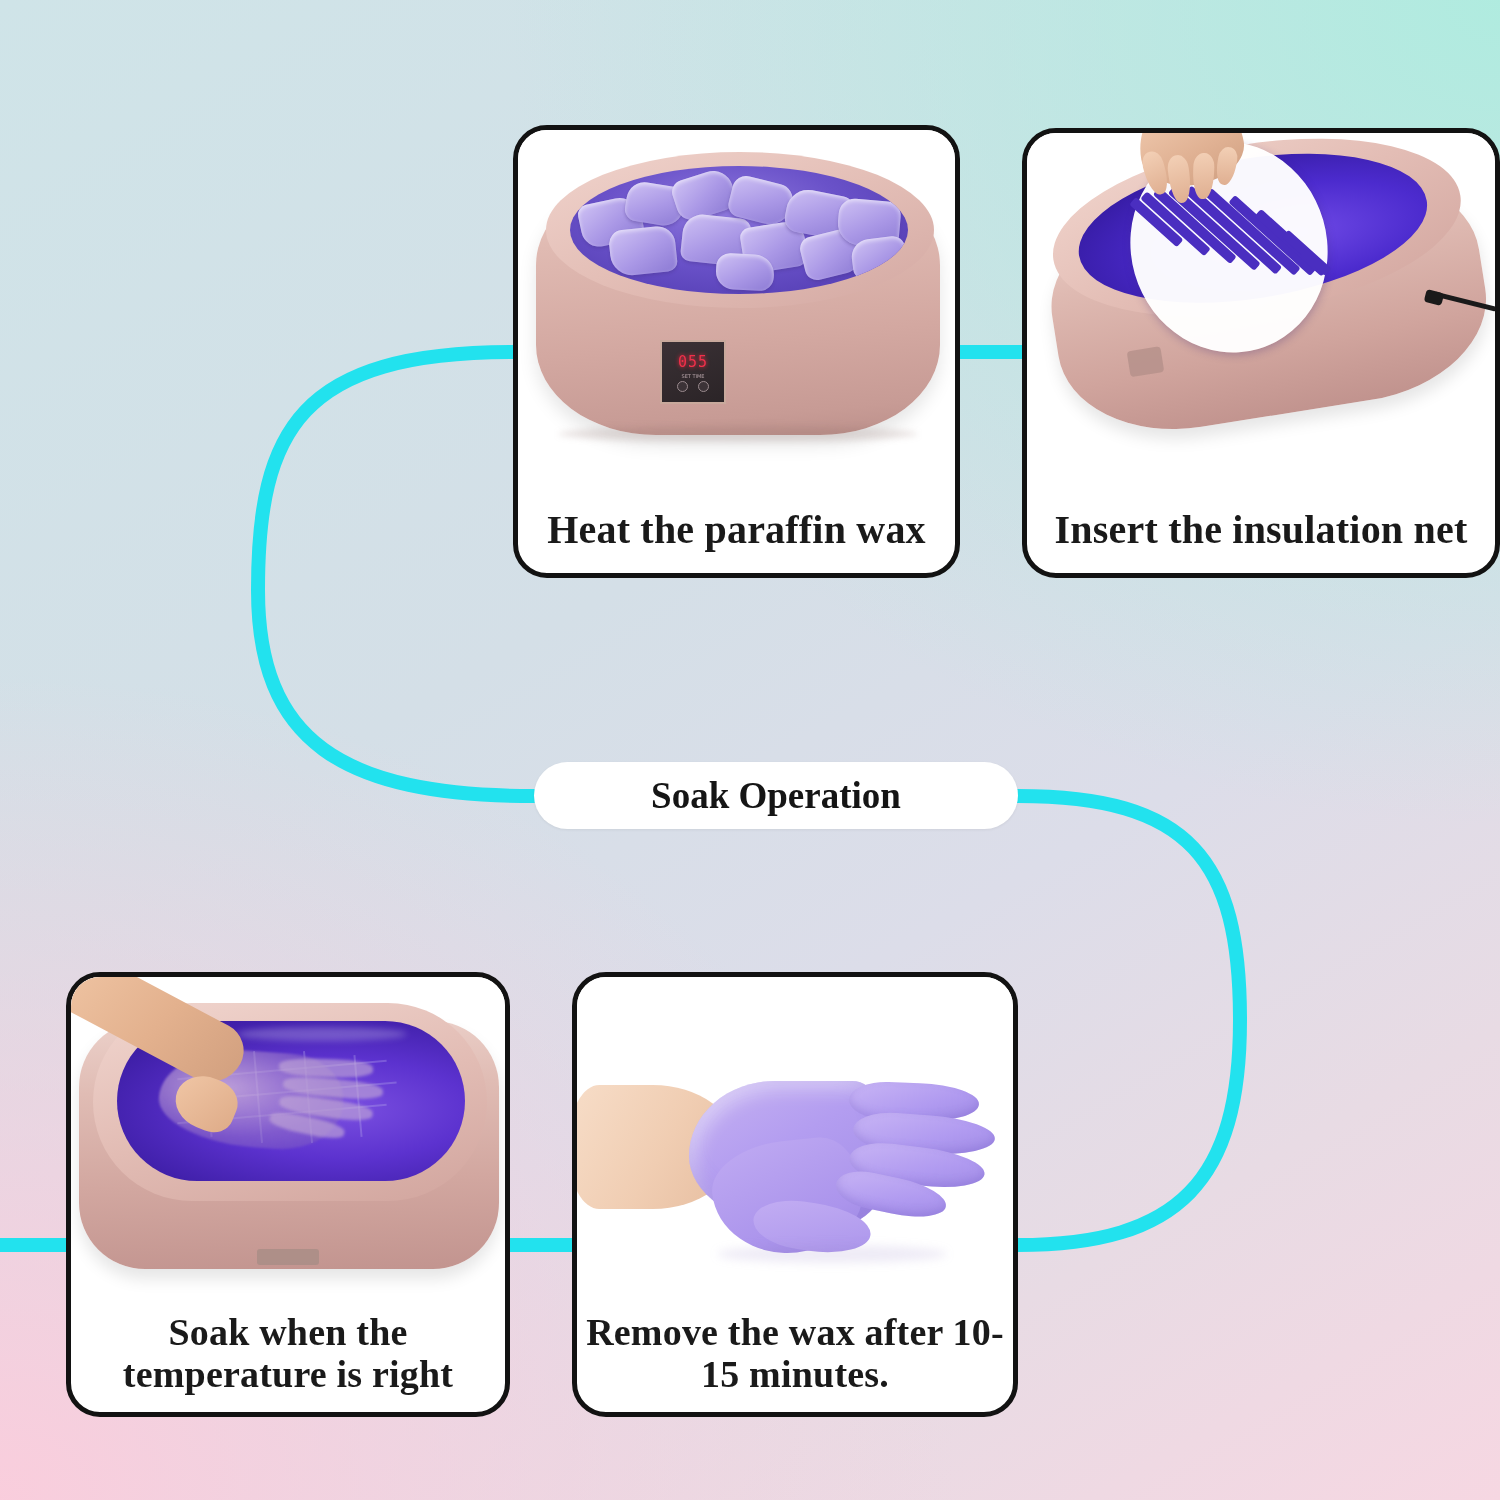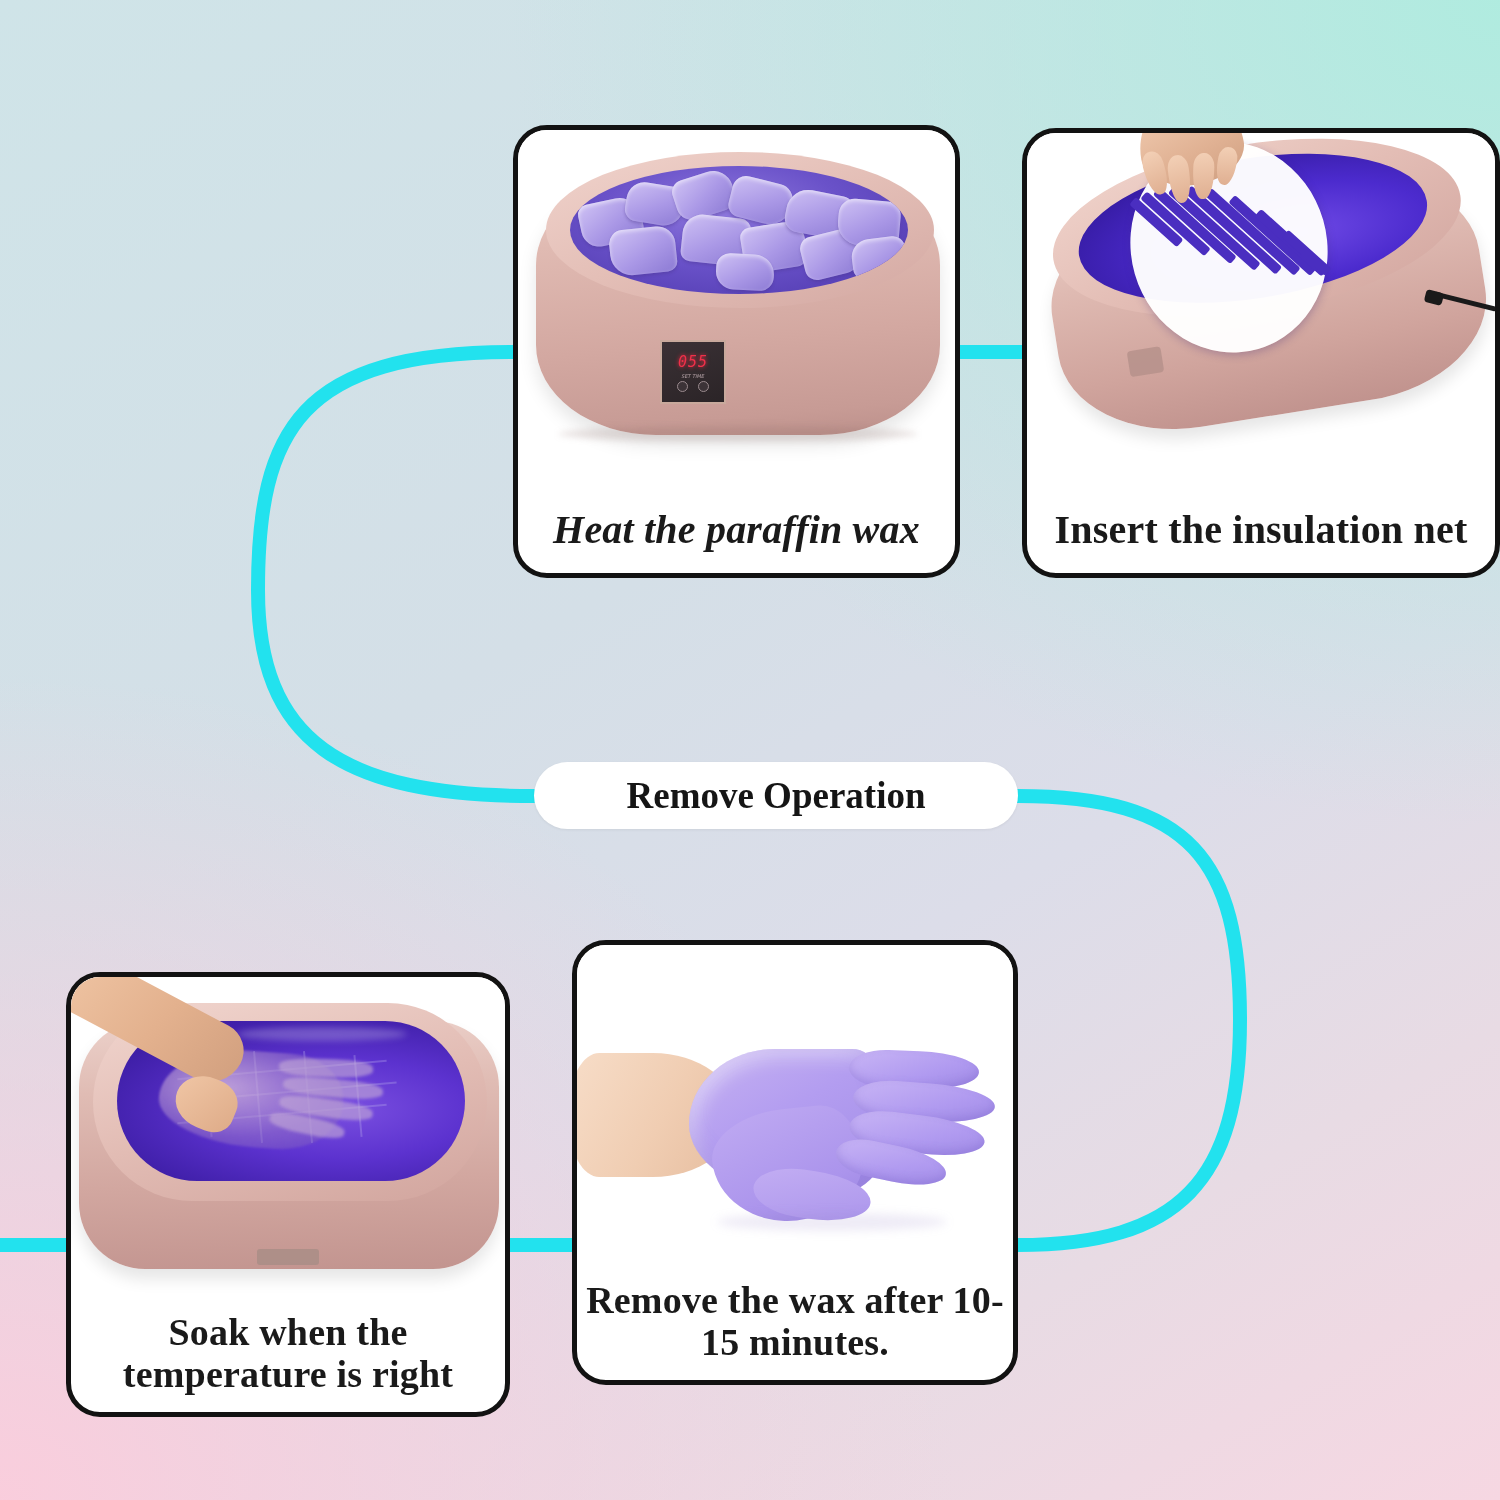--- a/index.html
+++ b/index.html
@@ -55,24 +55,24 @@
   .panel-caption {
     width: 100%;
     text-align: center;
     font-weight: bold;
     color: #1a1a1a;
     letter-spacing: 0.2px;
     line-height: 1.12;
     font-family: "Liberation Serif", serif;
   }
 
-  #panel-heat     { left: 513px;  top: 125px;  width: 447px;  height: 453px; font-style: italic; }
+  #panel-heat     { left: 513px;  top: 125px;  width: 447px;  height: 453px; }
   #panel-insert   { left: 1022px; top: 128px;  width: 478px;  height: 450px; }
   #panel-soak     { left: 66px;   top: 972px;  width: 444px;  height: 445px; }
-  #panel-remove   { left: 572px;  top: 940px;  width: 446px;  height: 445px; }
+  #panel-remove   { left: 572px;  top: 972px;  width: 446px;  height: 445px; }
 
   #panel-heat   .panel-caption,
   #panel-insert .panel-caption { font-size: 40px; padding-bottom: 20px; }
   #panel-soak   .panel-caption,
   #panel-remove .panel-caption { font-size: 38px; padding-bottom: 16px; }
 
   
   #title-pill {
     position: absolute;
     left: 534px;
@@ -401,16 +401,16 @@
                     border-radius: 40% 50% 50% 40% / 50%; transform:rotate(8deg);"></div>
 
         <div style="position:absolute; left:140px; top:268px; width:230px; height:18px;
                     background:rgba(150,130,200,0.16); border-radius:50%; filter:blur(5px);"></div>
       </div>
     </div>
     <div class="panel-caption">Remove the wax after 10-15 minutes.</div>
   </div>
 
   <div id="title-pill">
-    <span class="pill-text">Remove Operation</span>
+    <span class="pill-text">Soak Operation</span>
   </div>
 
 </div>
 
 </body></html>

